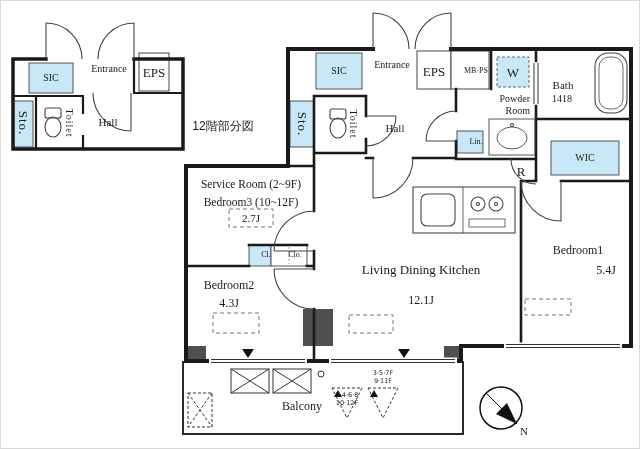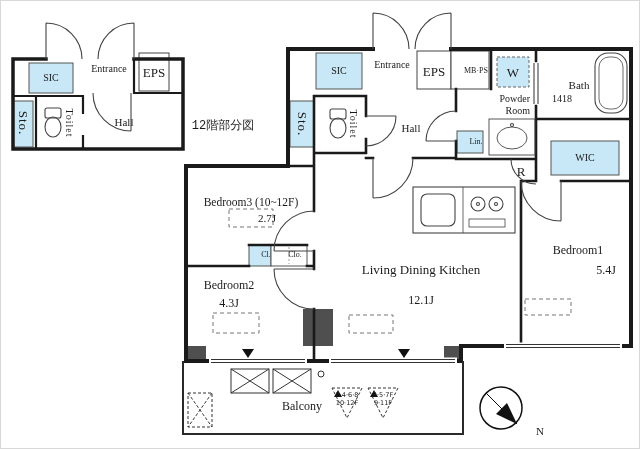--- a/index.html
+++ b/index.html
@@ -2,27 +2,27 @@
 <html><head>
 <meta charset="utf-8">
 <style>
   html,body{margin:0;padding:0;background:#fff;}
   .stage{position:relative;width:640px;height:449px;background:#ffffff;overflow:hidden;
          box-sizing:border-box;border:1px solid #d8d8d8;
          font-family:"Liberation Serif", serif;color:#1a1a1a;}
   .stage svg{position:absolute;left:0;top:0;}
   .lbl{position:absolute;transform:translate(-50%,-50%);white-space:nowrap;line-height:1;}
   .v{writing-mode:vertical-rl;letter-spacing:1px;}
-  .jp{font-family:Liberation Mono, monospace;}
+  .jp{font-family:Liberation Sans, sans-serif;}
   .wrap{white-space:normal;width:56px;text-align:right;line-height:1.15;}
   .s6{font-size:6.5px;line-height:1.2;font-family:"DejaVu Sans",sans-serif;text-align:center;}
   .s8{font-size:8px;padding-left:12px;}
   .s9{font-size:13px;}
   .s10{font-size:10px;}
-  .s11{font-size:11px;padding-left:32px;}
+  .s11{font-size:11px;}
   .s115{font-size:11.5px;}
   .s12{font-size:12px;}
   .s13{font-size:13px;text-align:right;}
 </style>
 </head>
 <body>
 
 <div class="stage">
 
   <svg width="640" height="449" viewBox="0 0 640 449">
@@ -172,36 +172,37 @@
   <div class="lbl s9" style="left:512px;top:71px">W</div>
   <div class="lbl s10 wrap" style="left:501px;top:103px">Powder Room</div>
   <div class="lbl s11" style="left:562px;top:84px">Bath</div>
   <div class="lbl s10" style="left:561px;top:98px">1418</div>
   <div class="lbl s9 v" style="left:301px;top:123px">Sto.</div>
   <div class="lbl s10 v" style="left:352px;top:123px">Toilet</div>
   <div class="lbl s11" style="left:394px;top:127px">Hall</div>
   <div class="lbl s8" style="left:469px;top:141px">Lin.</div>
   <div class="lbl s9" style="left:520px;top:170px">R</div>
   <div class="lbl s10" style="left:584px;top:157px">WIC</div>
+  <div class="lbl s115" style="left:250px;top:184px">Service Room (2~9F)</div>
   <div class="lbl s115" style="left:250px;top:202px">Bedroom3 (10~12F)</div>
   <div class="lbl s11" style="left:250px;top:217px">2.7J</div>
   <div class="lbl s8" style="left:259px;top:254px">Cl.</div>
   <div class="lbl s8" style="left:288px;top:254px">Clo.</div>
   <div class="lbl s12" style="left:228px;top:284px">Bedroom2</div>
   <div class="lbl s12" style="left:228px;top:302px">4.3J</div>
   <div class="lbl s13" style="left:420px;top:268px">Living Dining Kitchen</div>
   <div class="lbl s12" style="left:420px;top:299px">12.1J</div>
   <div class="lbl s12" style="left:577px;top:249px">Bedroom1</div>
   <div class="lbl s12" style="left:605px;top:269px">5.4J</div>
   <div class="lbl s12" style="left:301px;top:405px">Balcony</div>
 
   <div class="lbl s6" style="left:346px;top:399px">
     <span>2·4·6·8</span><br>
     <span>10·12F</span>
   </div>
-  <div class="lbl s6" style="left:382px;top:399px">
+  <div class="lbl s6" style="left:382px;top:377px">
     <span>3·5·7F</span><br>
     <span>9·11F</span>
   </div>
 
   <div class="lbl s11" style="left:523px;top:430px">N</div>
 
 </div>
 
 </body></html>

